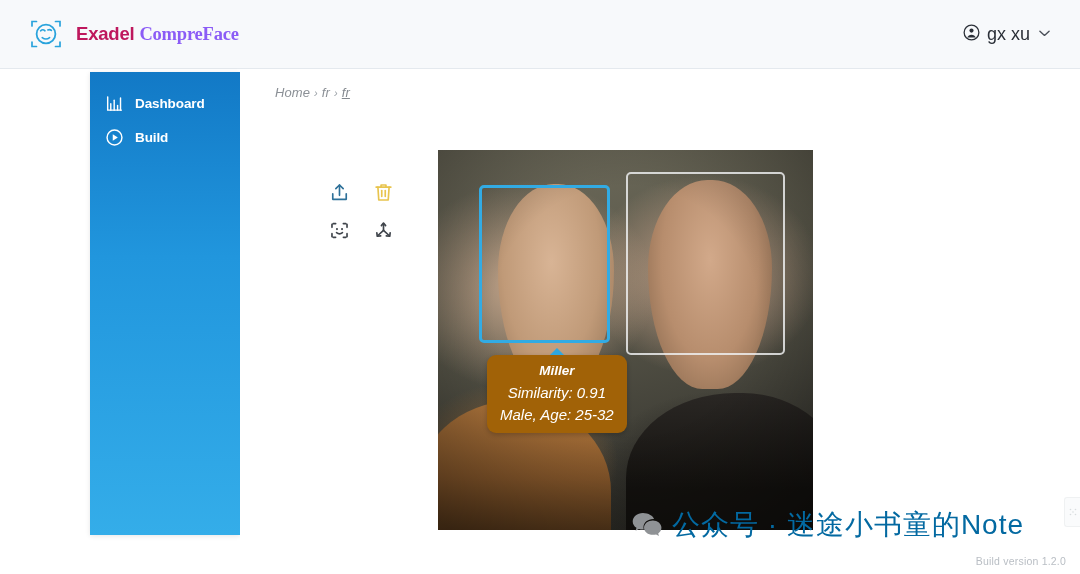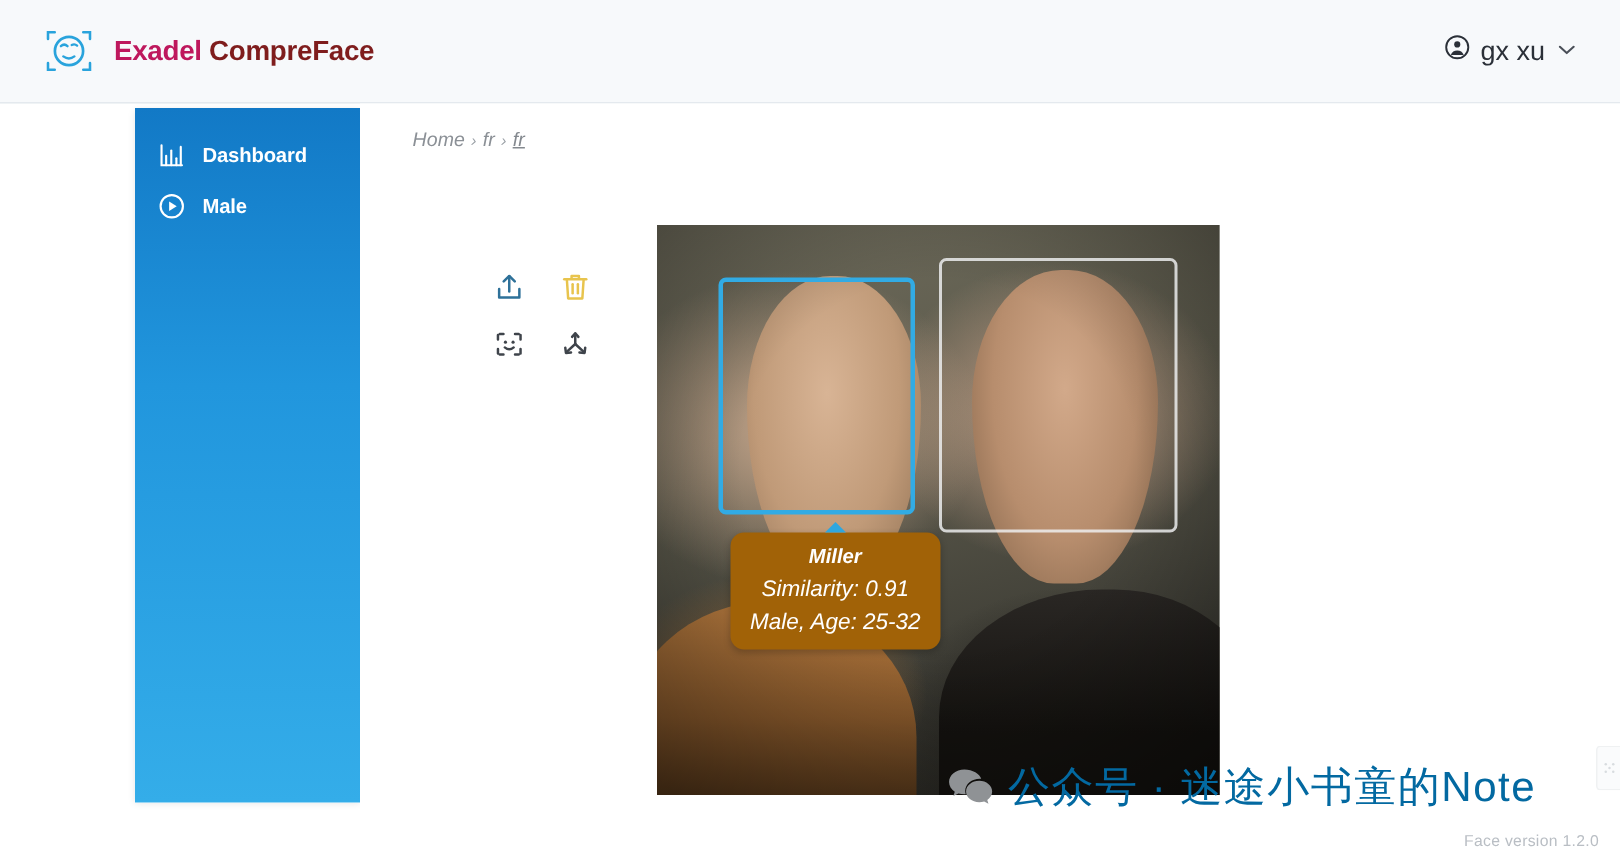--- a/index.html
+++ b/index.html
@@ -42,21 +42,21 @@
     flex: none;
   }
 
   .brand-text {
     font-size: 18.5px;
     font-weight: bold;
     letter-spacing: -0.2px;
     white-space: nowrap;
   }
   .brand-text .t1 { color: #be185d; }
-  .brand-text .t2 { color: #7f1d1d; }
+  .brand-text .t2 { color: #8b5cf6; font-family: Liberation Serif, serif; }
 
   .header-right {
     margin-left: auto;
     margin-right: 30px;
     display: flex;
     align-items: center;
     gap: 7px;
     cursor: pointer;
   }
   .user-name {
@@ -340,21 +340,21 @@
     <span class="nav-label">Dashboard</span>
   </div>
 
   <div class="nav-item">
     <span class="nav-icon">
       <svg width="19" height="19" viewBox="0 0 24 24">
         <circle cx="12" cy="12" r="9.4" fill="none" stroke="#ffffff" stroke-width="1.8"></circle>
         <path d="M9.8 8.0 L16.2 12 L9.8 16 Z" fill="#ffffff"></path>
       </svg>
     </span>
-    <span class="nav-label">Male</span>
+    <span class="nav-label">Build</span>
   </div>
 
 
 </nav>
 
 <main class="main">
 
   <div class="breadcrumb">
     <span class="crumb">Home</span><span class="sep">›</span><span class="crumb">fr</span><span class="sep">›</span><span class="crumb current">fr</span>
   </div>
@@ -458,13 +458,13 @@
     <svg width="30" height="26" viewBox="0 0 32 28">
       <g fill="#8f9295">
         <path d="M11.6 2.2 C5.4 2.2 0.6 6.3 0.6 11.2 c0 2.8 1.6 5.3 4.1 6.9 l-1.0 3.1 3.6 -1.8 c1.3 0.35 2.7 0.55 4.3 0.55 0.35 0 0.7 -0.01 1.0 -0.04 -0.25 -0.8 -0.4 -1.6 -0.4 -2.5 0 -4.8 4.7 -8.7 10.5 -8.7 0.35 0 0.7 0.02 1.0 0.05 C22.6 5.4 17.6 2.2 11.6 2.2 Z"></path>
         <path d="M22.3 10.3 C17.0 10.3 12.8 13.8 12.8 18.0 c0 4.2 4.2 7.7 9.5 7.7 1.2 0 2.4 -0.2 3.5 -0.5 l3.1 1.6 -0.85 -2.7 c2.1 -1.4 3.5 -3.6 3.5 -6.1 0 -4.2 -4.2 -7.7 -9.25 -7.7 Z"></path>
       </g>
     </svg>
   </span>
   <span>公众号 · 迷途小书童的Note</span>
 </div>
 
-<div class="build-version">Face version 1.2.0</div>
+<div class="build-version">Build version 1.2.0</div>
 
 </body></html>

